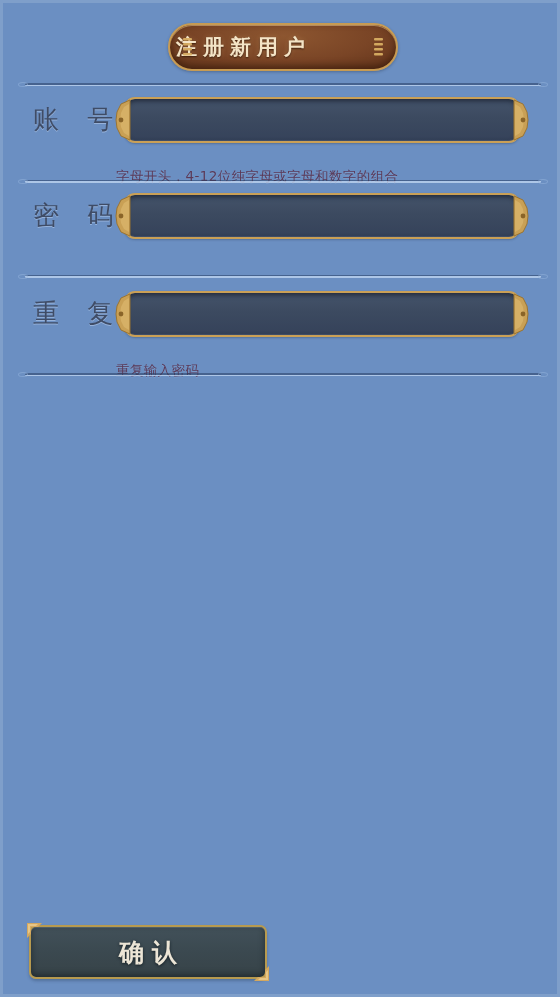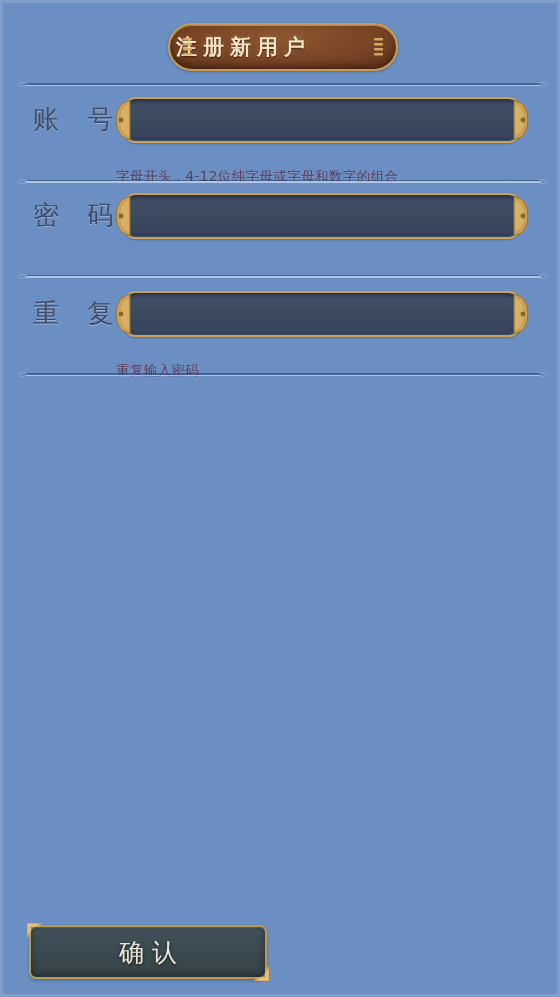--- a/index.html
+++ b/index.html
@@ -202,21 +202,21 @@
     justify-content: center;
     cursor: pointer;
     overflow: visible;
   }
   .btn-ok     { left: 26px; }
   .btn-cancel { left: 296px; }
 
   .btn-text {
     color: #ece5d6;
     font-size: 25px;
-    font-weight: normal;
+    font-weight: bold;
     letter-spacing: 8px;
     text-indent: 8px;
     text-shadow: 0 1px 3px rgba(10, 20, 26, 0.85);
     line-height: 1;
   }
 
   .btn-corner {
     position: absolute;
     width: 15px;
     height: 15px;

